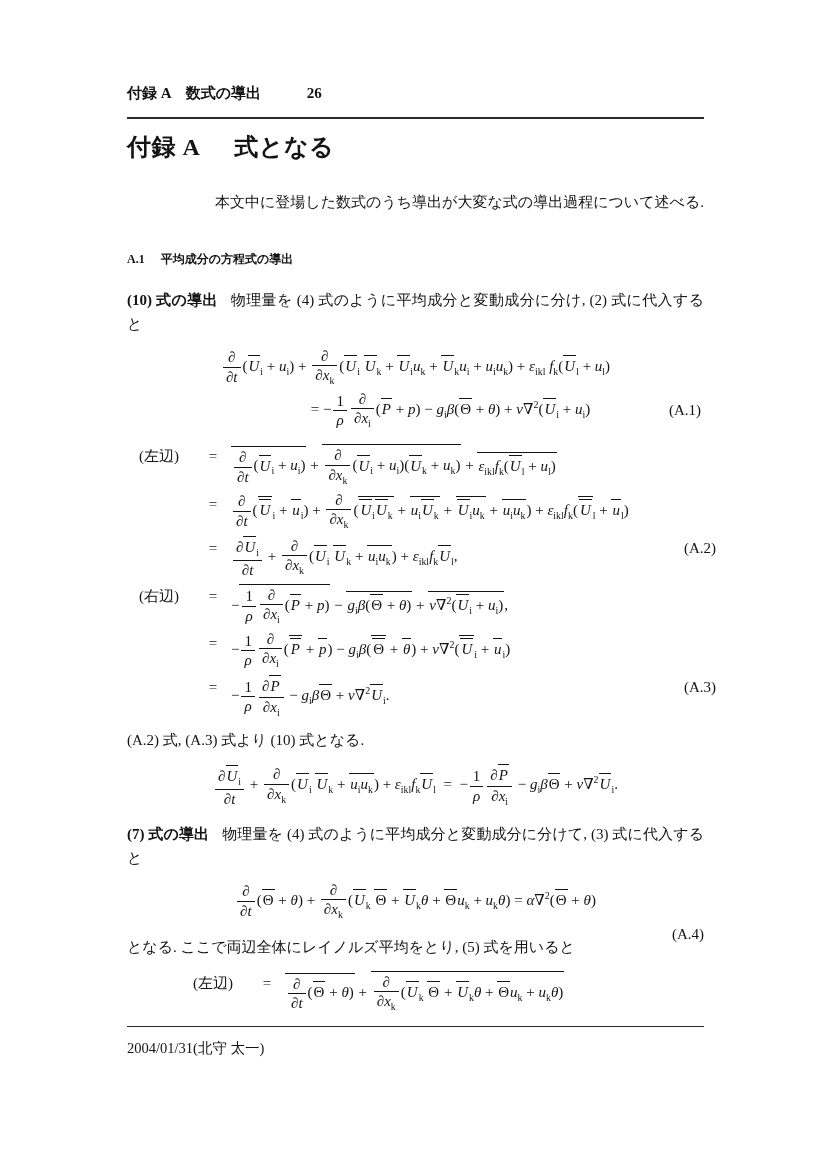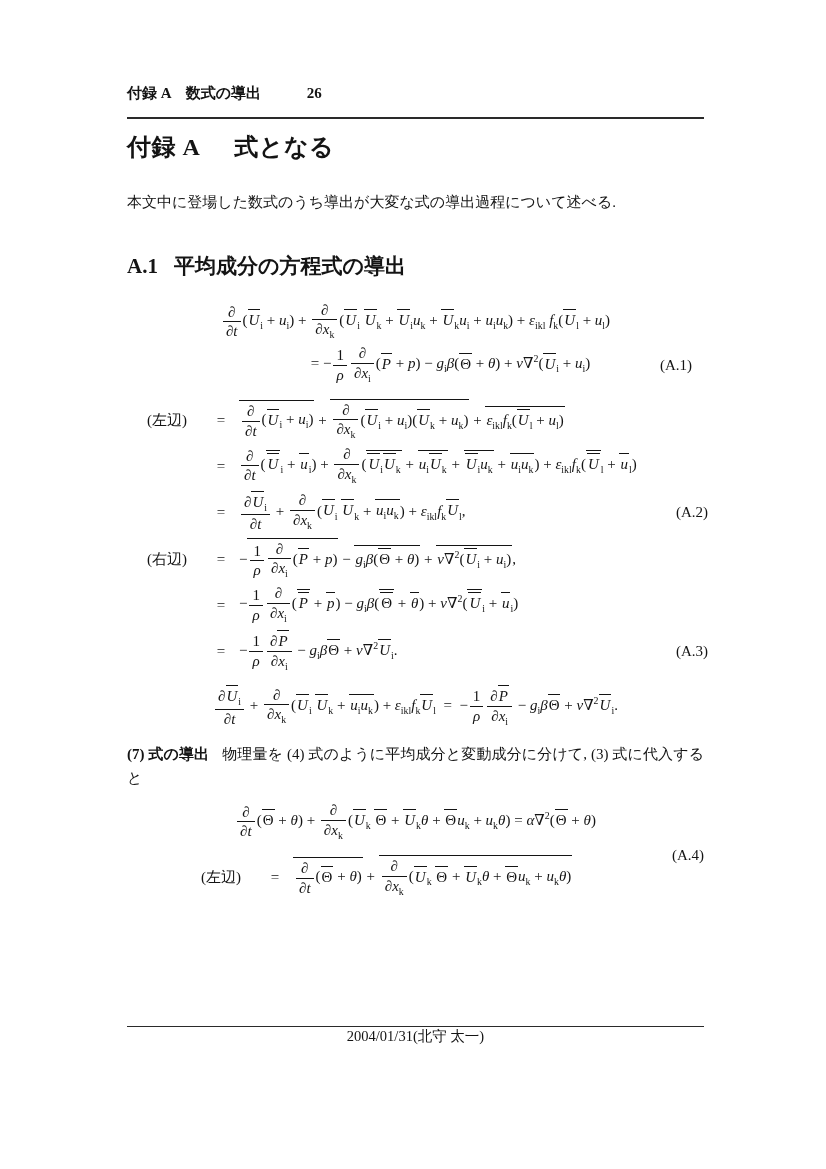--- a/index.html
+++ b/index.html
@@ -15,52 +15,52 @@
     text-align:left; font-weight:700; font-size:15px;
   }
   .rheader .pagenum { display:inline-block; margin-left:42px; }
   
   .content {
     position:absolute; left:127px; width:577px; top:128px;
     font-size:15px; line-height:1.6;
   }
   h1.chapter { font-size:24px; font-weight:700; margin:0 0 24px 0; letter-spacing:0.5px; }
   h1.chapter .wgap { display:inline-block; width:34px; }
-  p.intro { margin:0 0 36px 0; }
-  h2.section { font-size:21px; font-weight:700; margin:0 0 18px 0; }
+  p.intro { margin:0 0 36px 0;text-align:right; }
+  h2.section { font-size:12px; font-weight:700; margin:0 0 18px 0; }
   h2.section .sgap { display:inline-block; width:16px; }
   p.para { margin:0 0 8px 0; text-align:justify; }
   .lead { font-weight:700; margin-right:13px; }
   p.plain { margin:8px 0 8px 0; }
   
   .display { position:relative; margin:12px 0 14px 0; }
   .eqcenter { text-align:center; white-space:nowrap; }
   .eqline2 { margin-top:4px; padding-left:70px; }
   .tag { position:absolute; right:0; top:50%; transform:translateY(-50%);margin-top:33px; }
-  .tag2 { position:absolute; right:12px; bottom:8px; }
+  .tag2 { position:absolute; right:3px; bottom:8px; }
   
   .alignblock { margin:10px 0 10px 12px; }
   .alignblock2 { margin:12px 0 0 66px; }
-  .arow { display:flex; align-items:center; position:relative; margin:5px 8px; white-space:nowrap; }
+  .arow { display:flex; align-items:flex-start; position:relative; margin:5px 0; white-space:nowrap; }
   .alhs { flex:0 0 56px; }
   .arel { flex:0 0 36px; text-align:center; }
   .abody { }
   .atag { position:absolute; right:-12px; }
   
   .f { display:inline-block; vertical-align:middle; text-align:center; margin:0 2px; line-height:1.1; }
   .f .n { display:block; border-bottom:1px solid #141414; padding:0 3px 1px 3px; }
   .f .d { display:block; padding:1px 3px 0 3px; }
   .o { display:inline-block; border-top:1px solid #141414; padding:2px 1px 0 1px; line-height:1.15; }
   sub { font-size:66%; }
   sup { font-size:66%; }
   
   .pfooter {
     position:absolute; left:127px; width:577px; top:1026px;
-    border-top:1.5px solid #2a2a2a; padding-top:0;
-    text-align:center; font-size:14.5px;
+    border-top:1.5px solid #2a2a2a; padding-top:12px;
+    text-align:left; font-size:14.5px;
   }
 </style>
 </head>
 <body>
 
 <div class="page">
 
   <div class="rheader">
     <span>付録 A　数式の導出</span>
     <span class="pagenum">26</span>
@@ -71,20 +71,23 @@
     <h1 class="chapter">
       <span>付録 A</span><span class="wgap"></span><span>式となる</span>
     </h1>
 
     <p class="intro">本文中に登場した数式のうち導出が大変な式の導出過程について述べる.</p>
 
     <h2 class="section">
       <span>A.1</span><span class="sgap"></span><span>平均成分の方程式の導出</span>
     </h2>
 
+    <p class="para">
+      <b class="lead">(10) 式の導出</b><span>物理量を (4) 式のように平均成分と変動成分に分け, (2) 式に代入すると</span>
+    </p>
 
     <div class="display">
       <div class="eqcenter"><span class="f"><span class="n">∂</span><span class="d">∂<i>t</i></span></span>(<span class="o"><i>U</i></span><sub>i</sub> + <i>u</i><sub>i</sub>) + <span class="f"><span class="n">∂</span><span class="d">∂<i>x</i><sub>k</sub></span></span>(<span class="o"><i>U</i></span><sub>i</sub> <span class="o"><i>U</i></span><sub>k</sub> + <span class="o"><i>U</i></span><sub>i</sub><i>u</i><sub>k</sub> + <span class="o"><i>U</i></span><sub>k</sub><i>u</i><sub>i</sub> + <i>u</i><sub>i</sub><i>u</i><sub>k</sub>) + <i>ε</i><sub>ikl</sub> <i>f</i><sub>k</sub>(<span class="o"><i>U</i></span><sub>l</sub> + <i>u</i><sub>l</sub>)</div>
       <div class="eqcenter eqline2">= −<span class="f"><span class="n">1</span><span class="d"><i>ρ</i></span></span><span class="f"><span class="n">∂</span><span class="d">∂<i>x</i><sub>i</sub></span></span>(<span class="o"><i>P</i></span> + <i>p</i>) − <i>g</i><sub>i</sub><i>β</i>(<span class="o">Θ</span> + <i>θ</i>) + <i>ν</i>∇<sup>2</sup>(<span class="o"><i>U</i></span><sub>i</sub> + <i>u</i><sub>i</sub>)</div>
       <span class="tag2">(A.1)</span>
     </div>
 
 
     <div class="alignblock">
       <div class="arow">
@@ -118,34 +121,36 @@
           <span class="atag"></span>
       </div>
       <div class="arow">
         <span class="alhs"></span>
           <span class="arel">=</span>
           <span class="abody">−<span class="f"><span class="n">1</span><span class="d"><i>ρ</i></span></span><span class="f"><span class="n">∂<span class="o"><i>P</i></span></span><span class="d">∂<i>x</i><sub>i</sub></span></span> − <i>g</i><sub>i</sub><i>β</i><span class="o">Θ</span> + <i>ν</i>∇<sup>2</sup><span class="o"><i>U</i></span><sub>i</sub>.</span>
           <span class="atag">(A.3)</span>
       </div>
     </div>
 
+    <p class="plain">(A.2) 式, (A.3) 式より (10) 式となる.</p>
 
     <div class="display">
       <div class="eqcenter"><span class="f"><span class="n">∂<span class="o"><i>U</i></span><sub>i</sub></span><span class="d">∂<i>t</i></span></span> + <span class="f"><span class="n">∂</span><span class="d">∂<i>x</i><sub>k</sub></span></span>(<span class="o"><i>U</i></span><sub>i</sub> <span class="o"><i>U</i></span><sub>k</sub> + <span class="o"><i>u</i><sub>i</sub><i>u</i><sub>k</sub></span>) + <i>ε</i><sub>ikl</sub><i>f</i><sub>k</sub><span class="o"><i>U</i></span><sub>l</sub> &nbsp;=&nbsp; −<span class="f"><span class="n">1</span><span class="d"><i>ρ</i></span></span><span class="f"><span class="n">∂<span class="o"><i>P</i></span></span><span class="d">∂<i>x</i><sub>i</sub></span></span> − <i>g</i><sub>i</sub><i>β</i><span class="o">Θ</span> + <i>ν</i>∇<sup>2</sup><span class="o"><i>U</i></span><sub>i</sub>.</div>
     </div>
 
     <p class="para">
       <b class="lead">(7) 式の導出</b><span>物理量を (4) 式のように平均成分と変動成分に分けて, (3) 式に代入すると</span>
     </p>
 
     <div class="display">
       <div class="eqcenter"><span class="f"><span class="n">∂</span><span class="d">∂<i>t</i></span></span>(<span class="o">Θ</span> + <i>θ</i>) + <span class="f"><span class="n">∂</span><span class="d">∂<i>x</i><sub>k</sub></span></span>(<span class="o"><i>U</i></span><sub>k</sub> <span class="o">Θ</span> + <span class="o"><i>U</i></span><sub>k</sub><i>θ</i> + <span class="o">Θ</span><i>u</i><sub>k</sub> + <i>u</i><sub>k</sub><i>θ</i>) = <i>α</i>∇<sup>2</sup>(<span class="o">Θ</span> + <i>θ</i>)</div>
       <span class="tag">(A.4)</span>
     </div>
 
+    <p class="plain">となる. ここで両辺全体にレイノルズ平均をとり, (5) 式を用いると</p>
 
     <div class="alignblock alignblock2">
       <div class="arow">
         <span class="alhs">(左辺)</span>
           <span class="arel">=</span>
           <span class="abody"><span class="o"><span class="f"><span class="n">∂</span><span class="d">∂<i>t</i></span></span>(<span class="o">Θ</span> + <i>θ</i>)</span> + <span class="o"><span class="f"><span class="n">∂</span><span class="d">∂<i>x</i><sub>k</sub></span></span>(<span class="o"><i>U</i></span><sub>k</sub> <span class="o">Θ</span> + <span class="o"><i>U</i></span><sub>k</sub><i>θ</i> + <span class="o">Θ</span><i>u</i><sub>k</sub> + <i>u</i><sub>k</sub><i>θ</i>)</span></span>
       </div>
     </div>
 
   </div>

